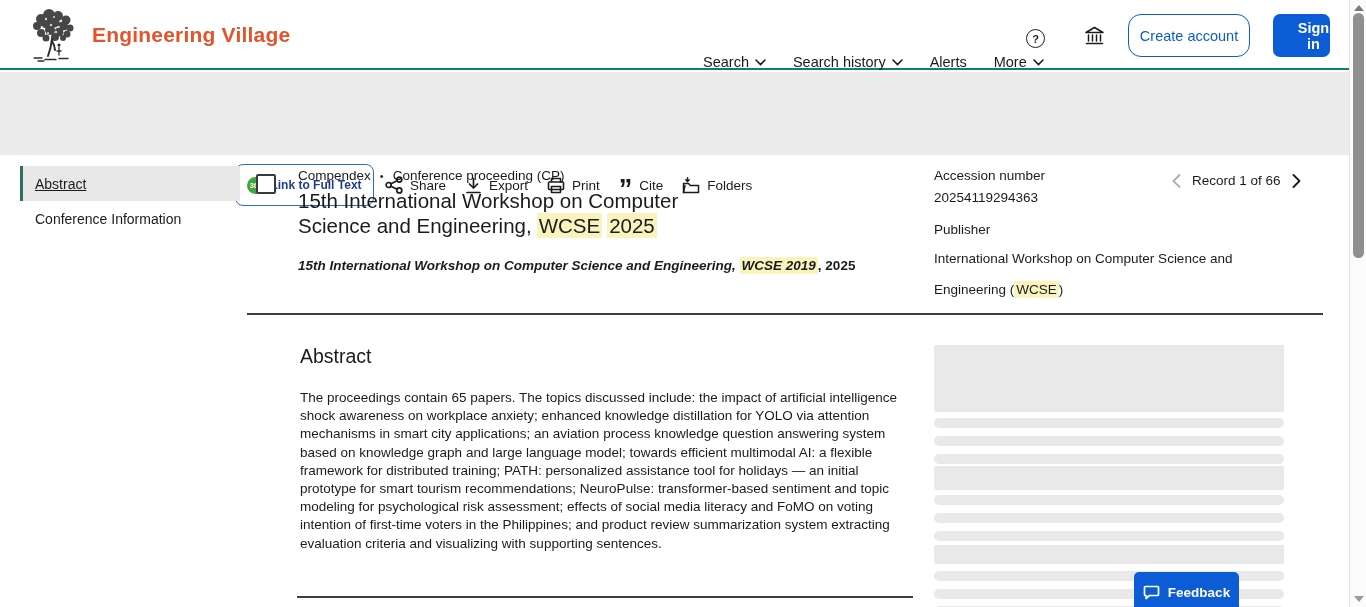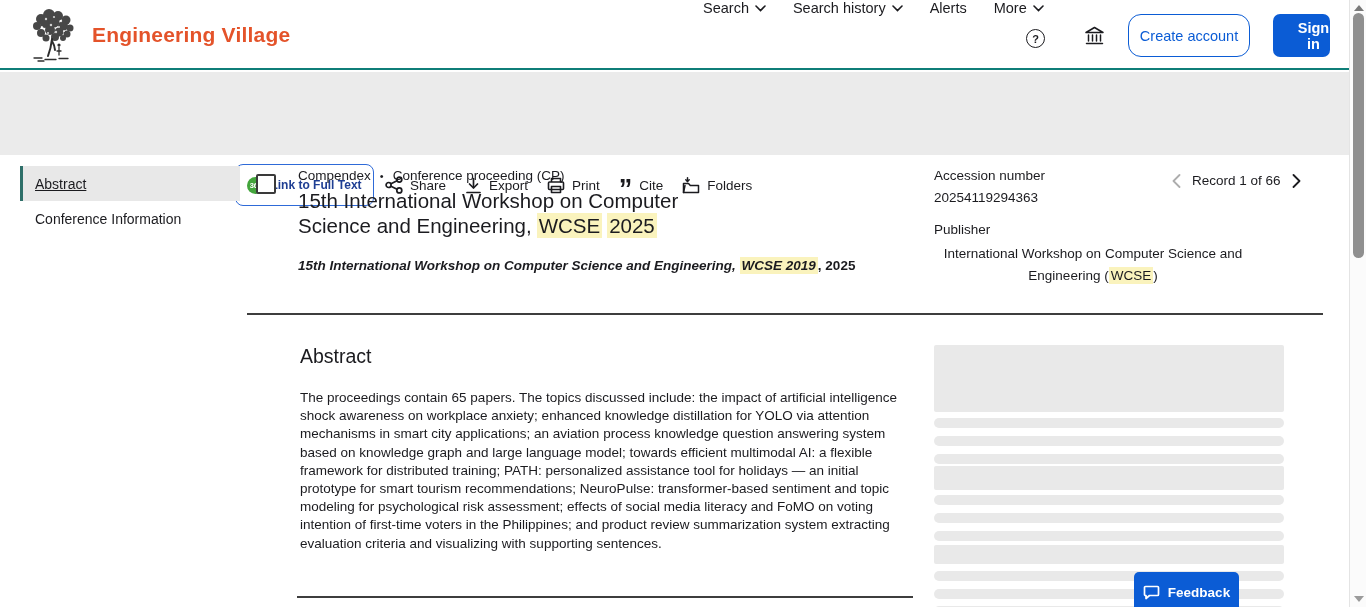--- a/index.html
+++ b/index.html
@@ -4,21 +4,21 @@
 <style>
   * { margin:0; padding:0; box-sizing:border-box; }
   html,body { width:1366px; height:607px; }
   body { font-family:"Liberation Sans", sans-serif; color:#1b1b1f; background:#fff; }
   .screen { position:relative; width:1366px; height:607px; overflow:hidden; background:#fff; }
 
   
   .topbar { position:absolute; left:0; top:0; width:1366px; height:70px; background:#fff; border-bottom:2px solid #0F7E78; z-index:5; }
   .logo { position:absolute; left:28px; top:7px; }
   .brand { position:absolute; left:92px; top:23px; font-size:21px; font-weight:600; color:#E4532A; letter-spacing:.2px; }
-  .topnav { position:absolute; left:703px; top:0; height:70px; display:flex; align-items:flex-start; gap:27px; }
+  .topnav { position:absolute; left:703px; top:0; height:70px; display:flex; align-items:flex-end; gap:27px; }
   .topnav .navitem { display:flex; align-items:center; gap:6px; font-size:14.5px; color:#1b1b1f; cursor:pointer; white-space:nowrap; }
   .help-circle { position:absolute; left:1026px; top:29px; width:19px; height:19px; border:1.6px solid #1b1b1f; border-radius:50%; display:flex; align-items:center; justify-content:center; font-size:11px; font-weight:700; cursor:pointer; }
   .inst { position:absolute; left:1084px; top:26px; cursor:pointer; }
   .btn-outline { position:absolute; left:1128px; top:14px; width:122px; height:43px; border:1.5px solid #0B5CD5; border-radius:13px; background:#fff; color:#0B5CD5; font-size:14.5px; display:flex; align-items:center; justify-content:center; cursor:pointer; font-family:inherit; }
   .btn-fill { position:absolute; left:1273px; top:14px; width:57px; height:43px; border:none; border-radius:7px; background:#0B5CD5; color:#fff; font-size:14.5px; font-weight:600; display:flex; align-items:center; justify-content:center; cursor:pointer; font-family:inherit;padding-left:24px; }
 
   
   .toolbar { position:absolute; left:0; top:72px; width:1366px; height:83px; background:#EBEBEB; }
   .back { position:absolute; left:22px; top:103px; display:flex; align-items:center; gap:9px; font-size:13.5px; color:#1b1b1f; cursor:pointer; }
   .fulltext { position:absolute; left:235px; top:92px; width:139px; height:42px; background:#fff; border:1.5px solid #2E6AD8; border-radius:8px; display:flex; align-items:center; justify-content:center; gap:6px; cursor:pointer; font-family:inherit; }
@@ -45,21 +45,21 @@
   .divider { position:absolute; background:#3E3E3E; height:2px; }
   .div1 { left:247px; top:313px; width:1076px; }
   .div2 { left:297px; top:596px; width:616px; }
   .abs-head { position:absolute; left:300px; top:345px; font-size:19.5px; font-weight:400; }
   .abs-text { position:absolute; left:300px; top:389px; width:615px; font-size:13.5px; line-height:18.2px; }
 
   
   .rc-label { position:absolute; left:934px; font-size:13.5px; font-weight:400; }
   .rc-value { position:absolute; left:934px; font-size:13.5px; }
   .acc-label { top:168px; } .acc-value { top:190px; }
-  .pub-label { top:222px; } .pub-value { top:243px; width:318px; line-height:22px;text-align:center; }
+  .pub-label { top:222px; } .pub-value { top:243px; width:318px; line-height:31px; }
   .skel { position:absolute; left:934px; width:350px; background:#E9E9E9; }
   .skel.bar { height:10px; border-radius:5px; }
   .skel.block { border-radius:2px; }
 
   
   .feedback { position:absolute; left:1134px; top:572px; width:105px; height:40px; background:#0B5CD5; border:none; border-radius:5px 5px 0 0; color:#fff; font-size:13.5px; font-weight:600; display:flex; align-items:center; justify-content:center; gap:8px; cursor:pointer; z-index:8; font-family:inherit; }
 
   
   .scrollbar { position:absolute; left:1349px; top:0; width:17px; height:607px; background:#FBFBFB; border-left:1px solid #E4E4E4; z-index:9; }
   .sb-up { position:absolute; left:4px; top:5px; width:0; height:0; border-left:5px solid transparent; border-right:5px solid transparent; border-bottom:6px solid #7A7A7A; cursor:pointer; }

